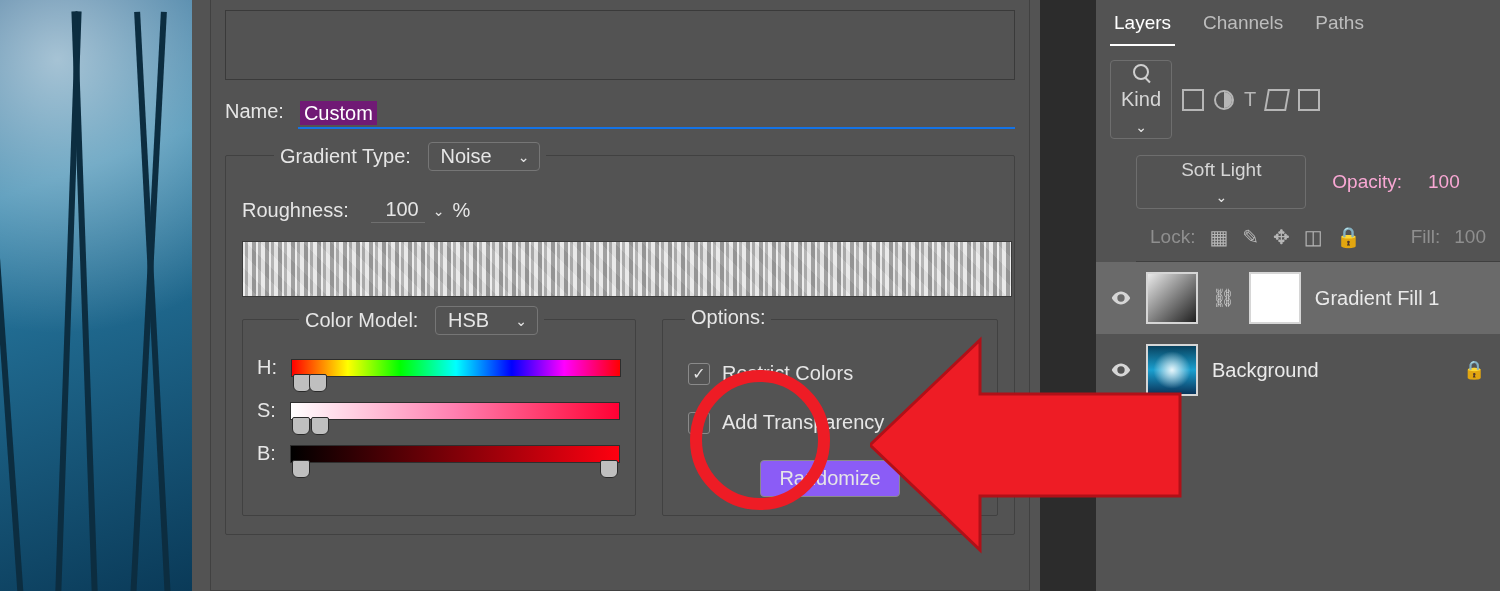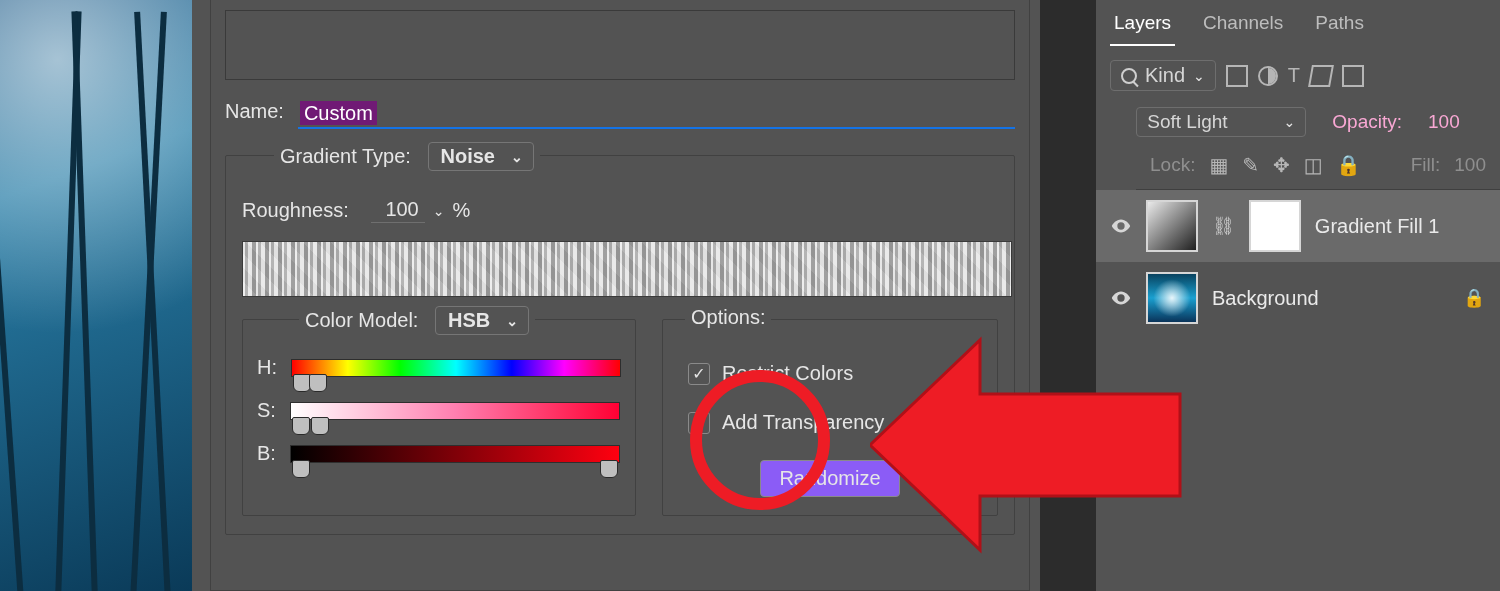--- a/index.html
+++ b/index.html
@@ -72,22 +72,21 @@
     background: #535353;
     padding: 0 6px;
     color: #e6e6e6;
   }
   .select {
     display: inline-flex; align-items: center;
     border: 1px solid #767676; border-radius: 4px;
     padding: 2px 10px 2px 12px;
     background: #535353;
     color: #e6e6e6;
-    gap: 16px;
-    font-weight: bold;
+    gap: 26px;
   }
   .select .chev { font-size: 14px; }
   .roughness-row { margin-top: 20px; display:flex; align-items:center; gap: 8px;}
   .rough-value {
     border-bottom: 1px solid #6f6f6f;
     padding: 0 6px 1px; min-width: 54px; text-align: right;
   }
   .chev-small { font-size: 14px; color:#e6e6e6; }
   .gradient-strip {
     margin-top: 18px;
@@ -160,20 +159,21 @@
     background:#535353; color:#d6d6d6;
   }
   .tabs { display:flex; gap: 24px; padding: 8px 14px 0; font-size:19px; }
   .tab { padding: 4px 4px 10px; color:#bdbdbd; }
   .tab.active { color:#fff; border-bottom: 2px solid #fff; }
   .panel-row1 { display:flex; align-items:center; gap:10px; padding: 14px 14px 0; }
   .dd {
     display:flex; align-items:center; gap:8px;
     border:1px solid #6e6e6e; border-radius:4px; padding:3px 10px;
     color:#d6d6d6;
+    flex-direction:column;
   }
   .mag { width:16px; height:16px; border:2px solid #cfcfcf; border-radius:50%; position:relative;}
   .mag::after { content:""; position:absolute; width:7px; height:2px; background:#cfcfcf; bottom:-3px; right:-4px; transform:rotate(45deg);}
   .icon-sq { width:22px; height:22px; border:2px solid #b6b6b6; }
   .icon-circ { width:20px; height:20px; border:2px solid #b6b6b6; border-radius:50%; position:relative; overflow:hidden;}
   .icon-circ::after{content:"";position:absolute;left:50%;top:0;bottom:0;right:0;background:#b6b6b6;}
   .panel-row2 { display:flex; align-items:center; gap:26px; padding: 16px 14px 0; color:#c7c7c7; font-size:19px;justify-content:center;}
   .panel-row3 { display:flex; align-items:center; gap:14px; padding: 16px 14px 12px; color:#8f8f8f; font-size:19px; border-bottom:1px solid #3f3f3f;margin-left:40px;}
   .layer-row { display:flex; align-items:center; gap:14px; padding: 10px 14px; }
   .layer-row.active { background:#6a6a6a; }

